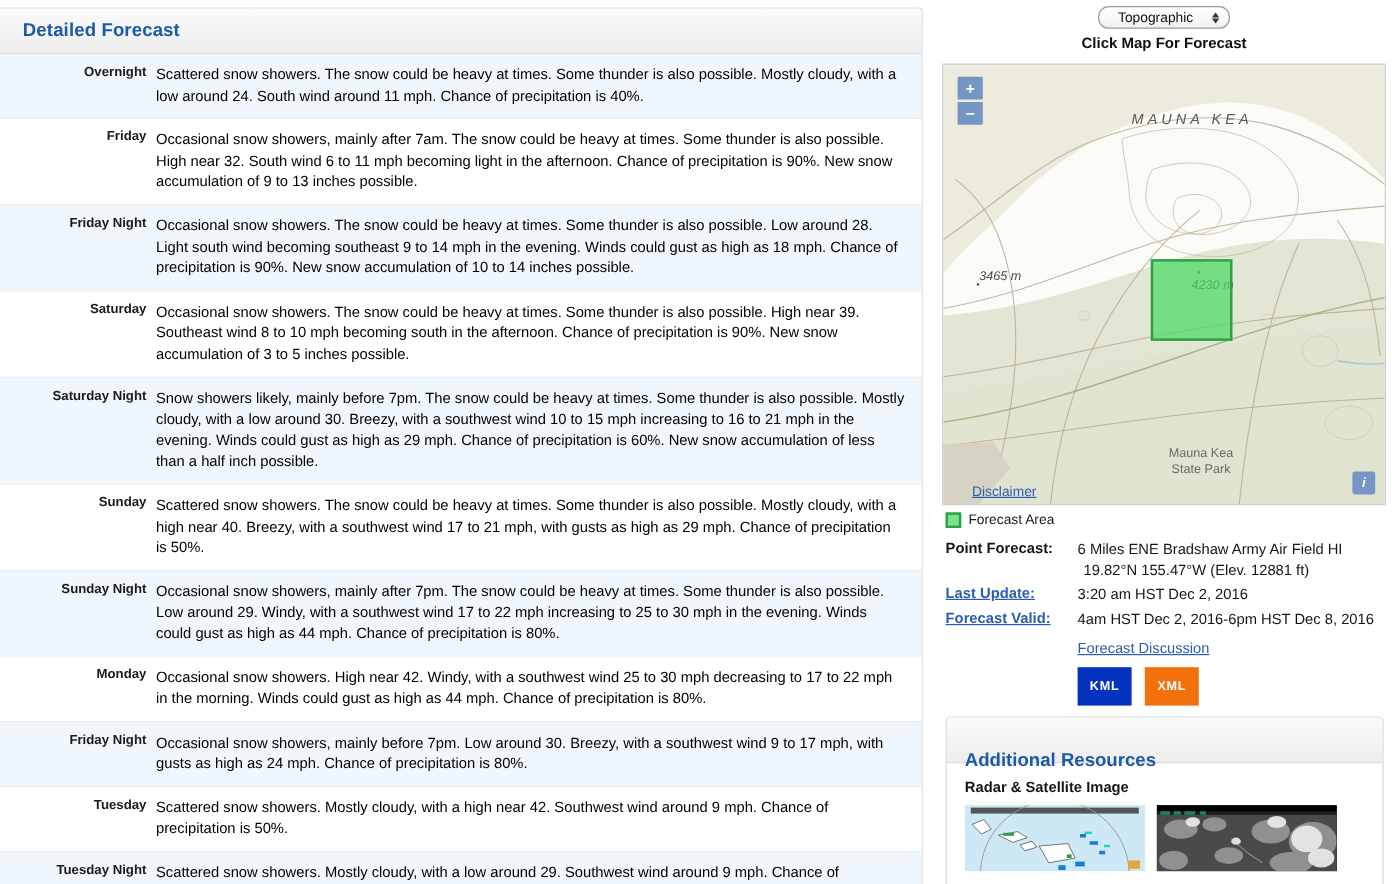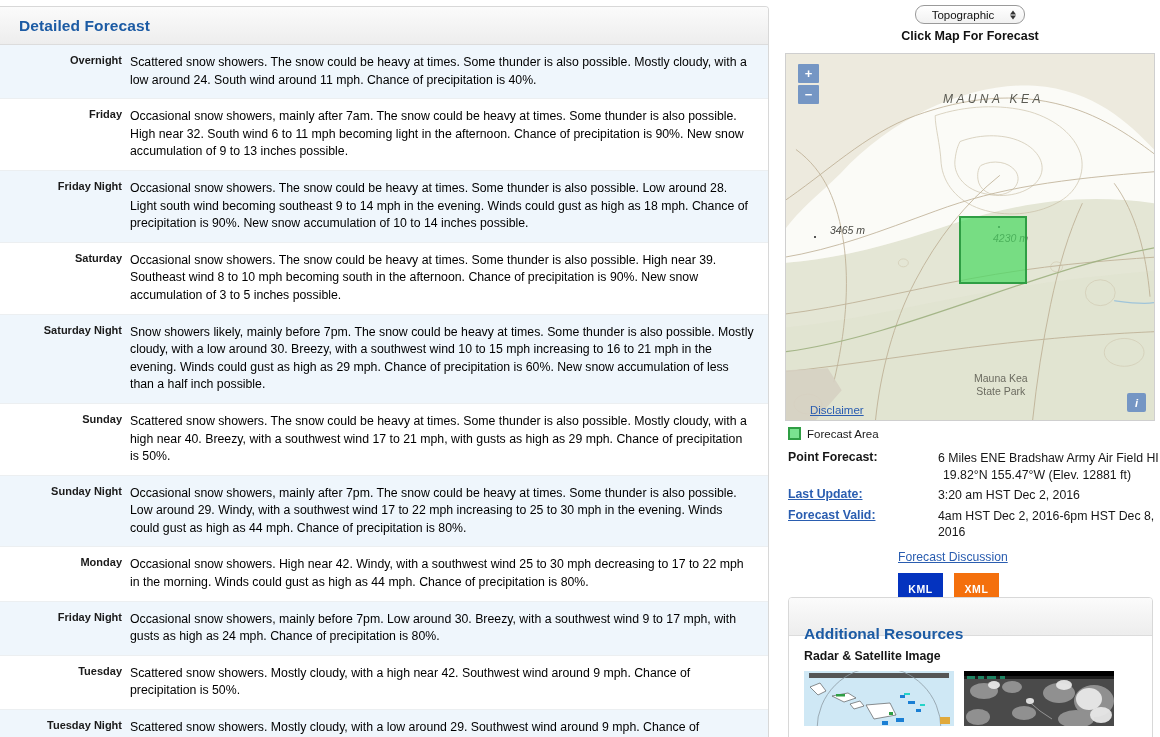--- a/index.html
+++ b/index.html
@@ -108,21 +108,21 @@
     width: 68px; height: 68px;
     background: rgba(76,217,100,.72);
     border: 2px solid #2f9e44;
     z-index: 5;
   }
   .map-lbl { position: absolute; color: #4a4a45; z-index: 4; white-space: nowrap; }
   .lbl-mauna-kea {
     left: 157px; top: 38px;
     font-size: 12px; font-style: italic; letter-spacing: 3.4px; color: #5a5a52;
   }
-  .lbl-3465 { left: 44px; top: 170px; font-size: 10.5px; font-style: italic; }
+  .lbl-3465 { left: 30px; top: 170px; font-size: 10.5px; font-style: italic; }
   .lbl-4230 { left: 207px; top: 178px; font-size: 10.5px; font-style: italic; }
   .lbl-park {
     left: 188px; top: 318px; font-size: 10.5px; text-align: center;
     color: #6b6b60; line-height: 13px;
   }
   .dot { position: absolute; width: 2px; height: 2px; background: #555; z-index: 4; }
   .disclaimer {
     position: absolute; left: 24px; bottom: 4px; z-index: 7;
     font-size: 11.5px; color: #2a5db0; text-decoration: underline; cursor: pointer;
   }
@@ -136,21 +136,21 @@
 
   .legend-row { display: flex; align-items: center; gap: 6px; margin: 6px 0 0 8px; }
   .legend-swatch { width: 13px; height: 13px; background: #7ae28f; border: 2px solid #2f9e44; }
   .legend-text { font-size: 11.5px; color: #1a1a1a; }
 
   
   .pf { margin: 10px 0 0 8px; font-size: 12.3px; color: #161616; }
   .pf-row { display: flex; margin-bottom: 4px; }
   .pf-key { width: 110px; font-weight: bold; flex: none; }
   .pf-key.link { color: #2a5db0; text-decoration: underline; cursor: pointer; }
-  .pf-val { flex: 1; line-height: 16.5px; margin-left: 40px; }
+  .pf-val { flex: 1; line-height: 16.5px; }
   .pf-val .indent { padding-left: 5px; display: block; }
   .discussion {
     margin: 9px 0 0 110px; font-size: 12.2px;
     color: #2a5db0; text-decoration: underline; cursor: pointer;
   }
   .dl-btns { display: flex; gap: 11px; margin: 9px 0 0 110px; }
   .dl-btn {
     width: 45px; height: 32px; color: #fff;
     font-size: 10.5px; font-weight: bold; letter-spacing: .6px;
     display: flex; align-items: center; justify-content: center;

